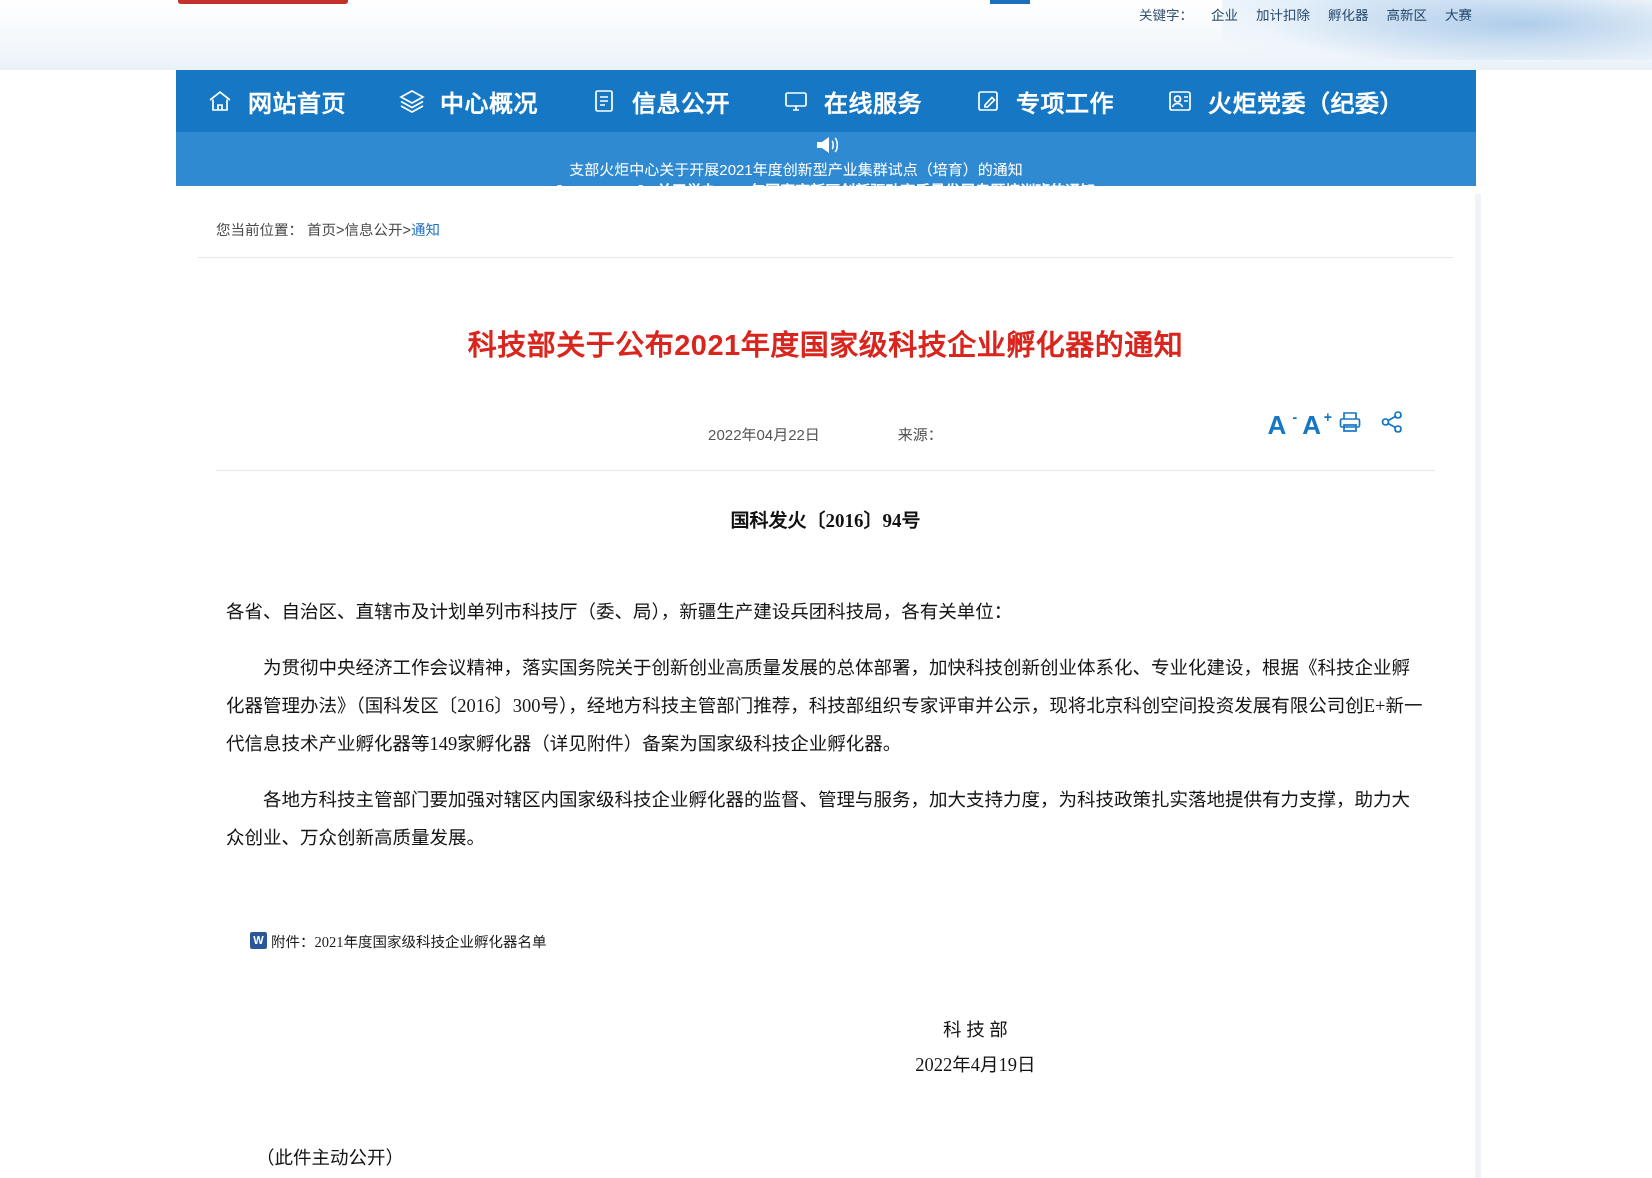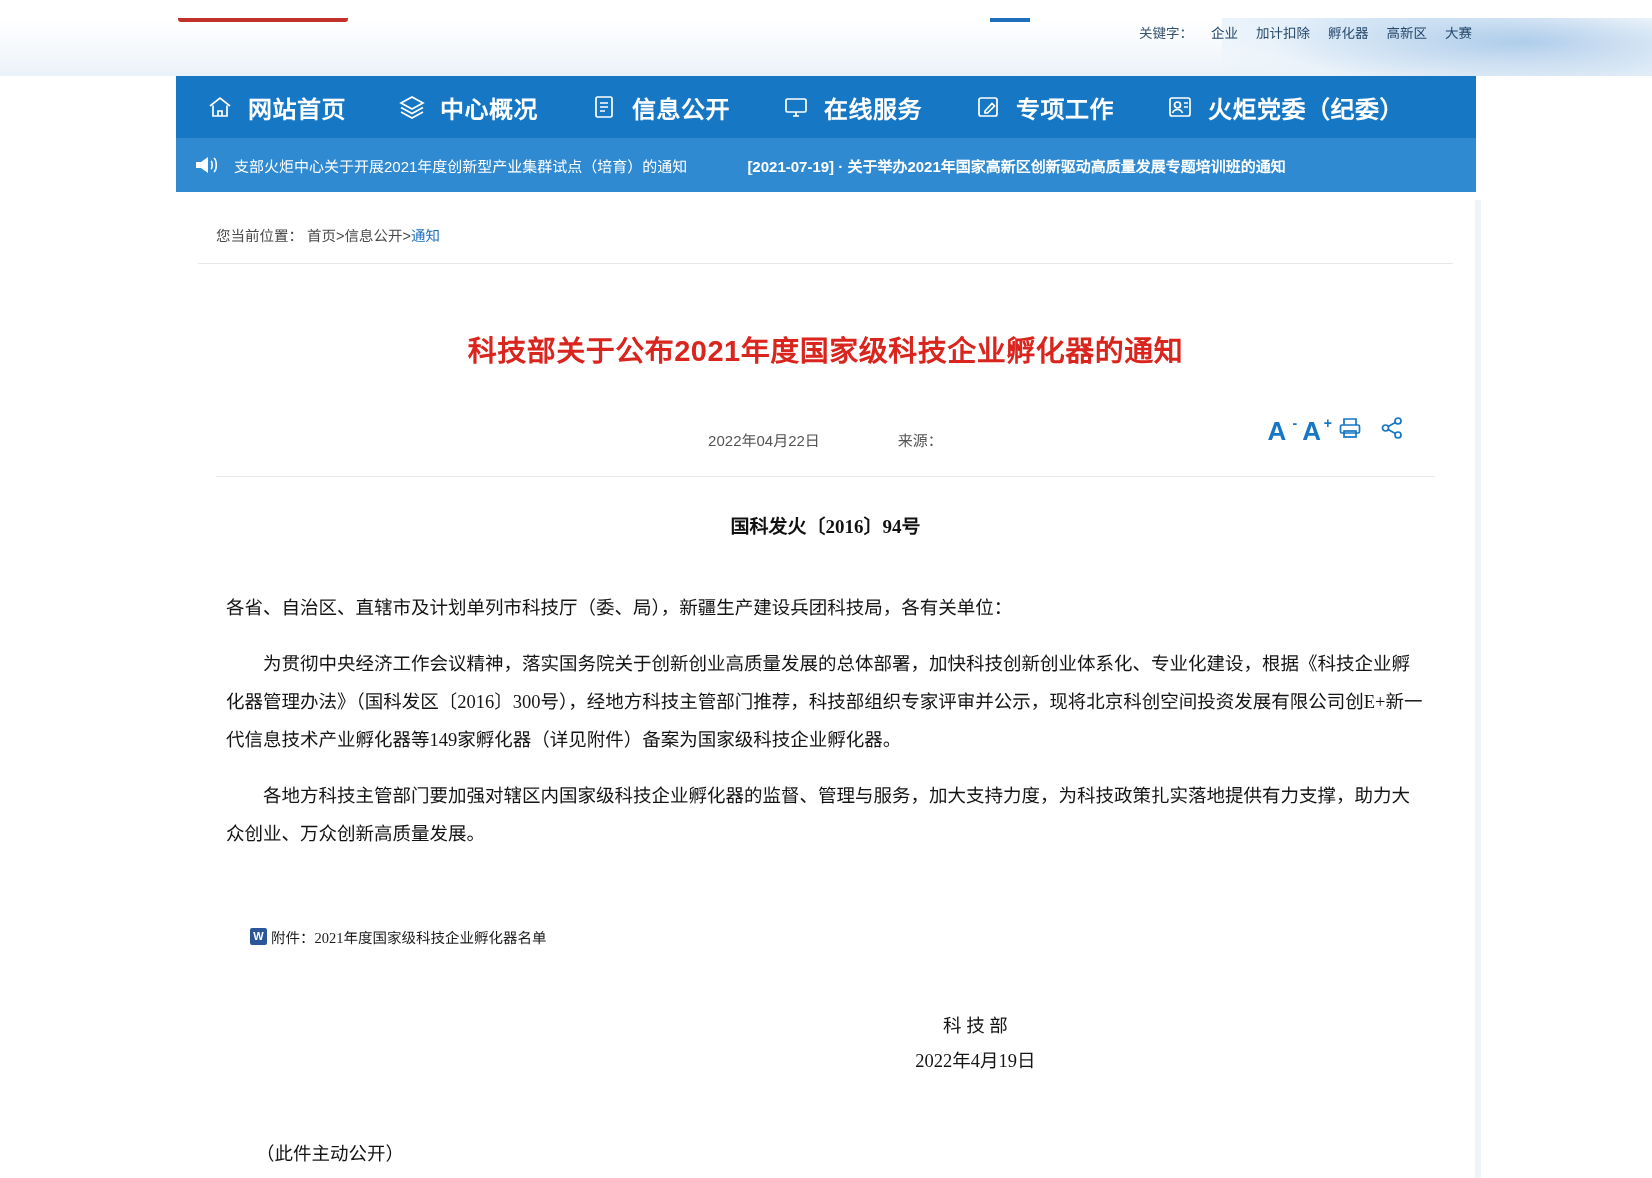--- a/index.html
+++ b/index.html
@@ -7,24 +7,23 @@
     margin: 0; padding: 0;
     width: 1652px; height: 1178px;
     font-family: "Liberation Sans", sans-serif;
     background: #ffffff;
     overflow: hidden;
   }
 
   
   .top-strip {
     position: relative;
-    height: 58px;
+    height: 70px;
     background: linear-gradient(180deg, #ffffff 0%, #f4f8fc 60%, #e9f1f9 100%);
     overflow: hidden;
-    margin-top: 18px;
   }
   .top-strip .logo-sliver {
     position: absolute; left: 178px; top: -22px;
     width: 170px; height: 26px;
     background: #c2322a;
     border-radius: 3px;
   }
   .top-strip .blue-sliver {
     position: absolute; left: 990px; top: -18px;
     width: 40px; height: 22px;
@@ -70,20 +69,21 @@
 
   
   .noticebar {
     height: 54px;
     margin: 0 176px;
     background: #2f8ad1;
     display: flex;
     align-items: center;
     color: #fff;
     font-size: 15px;
+    flex-direction: column;
   }
   .noticebar .horn { width: 58px; display: flex; justify-content: center; }
   .noticebar .n1 { flex: 0 0 auto; padding-right: 60px; }
   .noticebar .n2 { flex: 0 0 auto; font-weight: bold; }
   .noticebar .spacer { flex: 1 1 auto; }
 
   
   .page {
     margin: 0 176px;
     background: #fff;
@@ -154,21 +154,21 @@
     font-family: "Liberation Serif", serif;
   }
 
   .body-text {
     font-family: "Liberation Serif", serif;
     font-size: 18.5px;
     color: #141414;
     line-height: 2.05;
     padding: 48px 28px 0 28px;
   }
-  .body-text p { margin: 4px 0 18px 0; }
+  .body-text p { margin: 14px 0 18px 0; }
   .body-text p.indent { text-indent: 2em; }
 
   .attach {
     padding: 54px 28px 0 52px;
     font-size: 14.5px;
     color: #1a1a1a;
     font-family: "Liberation Serif", serif;
     display: flex;
     align-items: center;
     gap: 4px;

